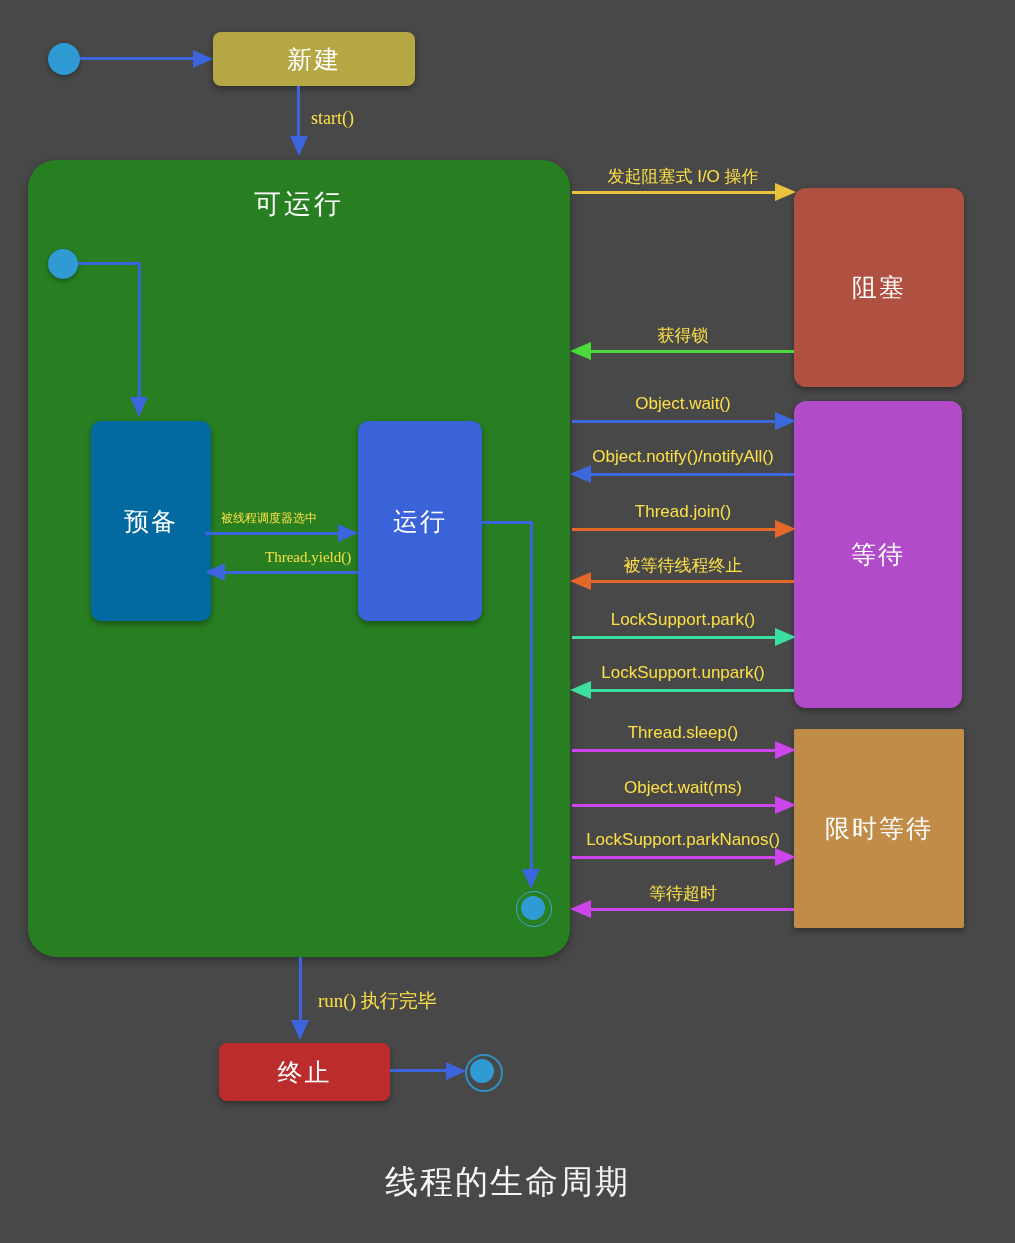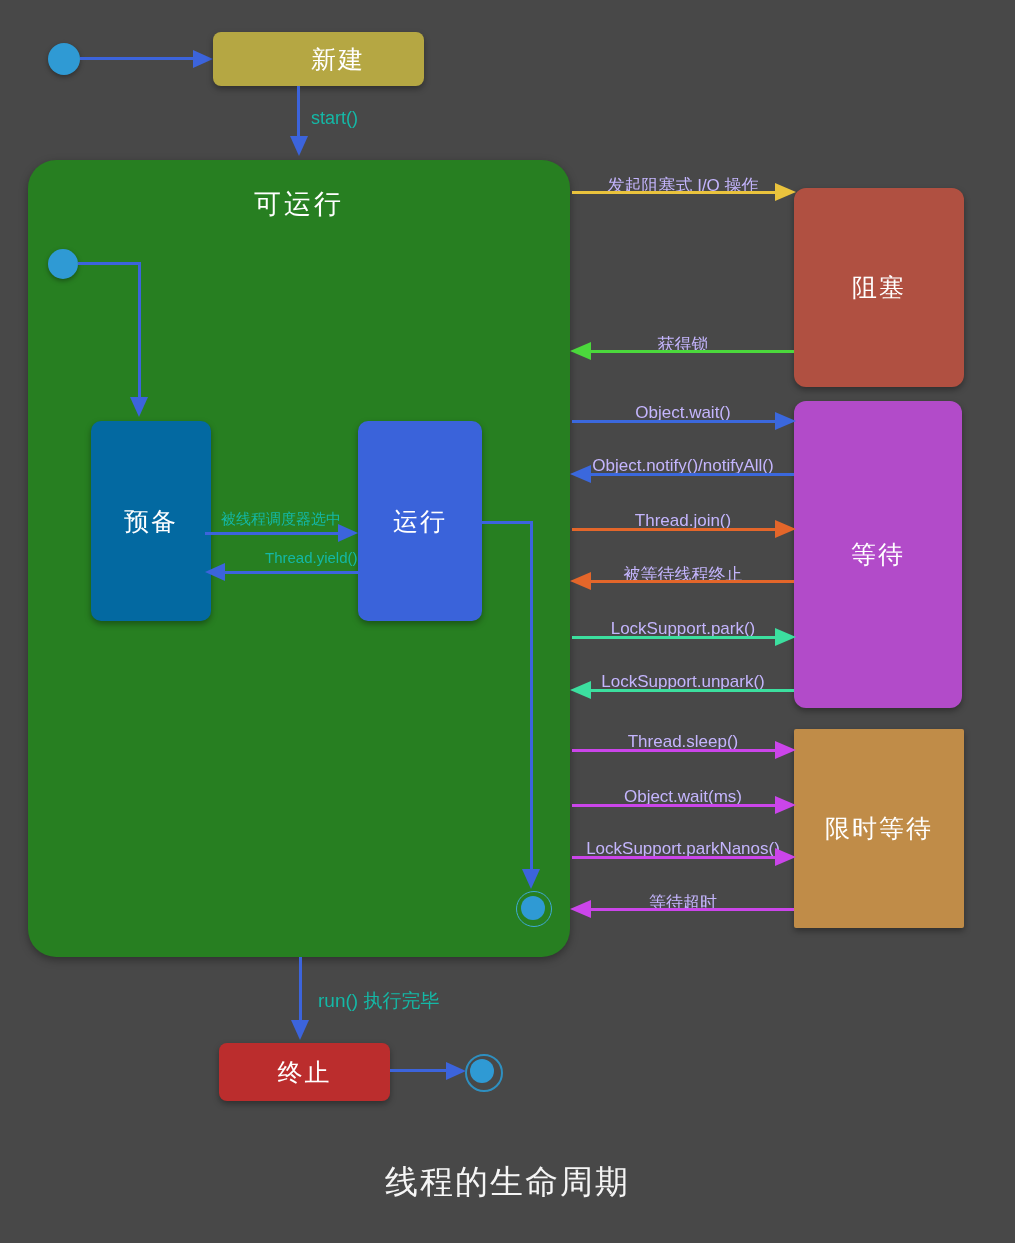--- a/index.html
+++ b/index.html
@@ -13,44 +13,44 @@
     color:#fff;font-size:25px;letter-spacing:2px;
     box-shadow:0 3px 6px rgba(0,0,0,.35);
   }
   .dot{position:absolute;border-radius:50%;background:#2f9ad4;box-shadow:0 2px 5px rgba(0,0,0,.35);}
   .ring{position:absolute;border-radius:50%;background:transparent;}
   .bline{position:absolute;background:#3c64dc;}
   .bhead{position:absolute;width:0;height:0;}
   .bhead.r{border-top:9px solid transparent;border-bottom:9px solid transparent;border-left:20px solid #3c64dc;}
   .bhead.l{border-top:9px solid transparent;border-bottom:9px solid transparent;border-right:20px solid #3c64dc;}
   .bhead.d{border-left:9px solid transparent;border-right:9px solid transparent;border-top:20px solid #3c64dc;}
-  .lbl{position:absolute;color:#14b8a6;white-space:nowrap;}
+  .lbl{position:absolute;color:#fde047;white-space:nowrap;font-family:Liberation Serif, serif;}
   .htrans{position:absolute;left:572px;width:222px;height:31px;}
-  .tlbl{position:absolute;top:9px;left:0;right:0;text-align:center;font-size:17px;color:#c4b5fd;white-space:nowrap;}
+  .tlbl{position:absolute;top:0;left:0;right:0;text-align:center;font-size:17px;color:#fde047;white-space:nowrap;}
   .tline{position:absolute;top:26px;height:3px;background:currentColor;}
   .dir-right .tline{left:0;right:16px;}
   .dir-left  .tline{left:16px;right:0;}
   .thead{position:absolute;top:18px;width:0;height:0;border-top:9px solid transparent;border-bottom:9px solid transparent;}
   .dir-right .thead{right:-2px;border-left:21px solid currentColor;}
   .dir-left  .thead{left:-2px;border-right:21px solid currentColor;}
   .c-yellow{color:#eac33d}.c-green{color:#4bd83c}.c-blue{color:#3b68dd}
   .c-orange{color:#e4662a}.c-teal{color:#3cdf9f}.c-magenta{color:#cb45ea}
   #runnable-title{position:absolute;top:26px;left:0;right:0;text-align:center;font-size:27px;color:#fff;letter-spacing:3px;}
   #diagram-title{position:absolute;top:1160px;left:0;right:0;text-align:center;font-size:33px;color:#f5f5f5;letter-spacing:2px;}
 </style>
 </head>
 <body>
 
 <div id="canvas">
 
   <div class="dot" style="left:48px;top:43px;width:32px;height:32px;"></div>
   <div class="bline" style="left:80px;top:57px;width:113px;height:3px;"></div>
   <div class="bhead r" style="left:193px;top:50px;"></div>
 
-  <div class="node" style="left:213px;top:32px;width:172px;height:54px;border-radius:8px;background:#b5a743;padding-left:39px;">
+  <div class="node" style="left:213px;top:32px;width:202px;height:54px;border-radius:8px;background:#b5a743;">
     <span>新建</span>
   </div>
 
   <div class="bline" style="left:297px;top:86px;width:3px;height:50px;"></div>
   <div class="bhead d" style="left:290px;top:136px;"></div>
   <div class="lbl" style="left:311px;top:108px;font-size:18px;">start()</div>
 
   <div style="position:absolute;left:28px;top:160px;width:542px;height:797px;border-radius:28px;background:#277f21;box-shadow:0 3px 8px rgba(0,0,0,.35);">
     <div id="runnable-title">可运行</div>
   </div>
@@ -61,21 +61,21 @@
   <div class="bhead d" style="left:130px;top:397px;"></div>
 
   <div class="node" style="left:91px;top:421px;width:120px;height:200px;border-radius:10px;background:#0369a1;align-items:center;">
     <span>预备</span>
   </div>
 
   <div class="node" style="left:358px;top:421px;width:124px;height:200px;border-radius:10px;background:#3a63da;">
     <span>运行</span>
   </div>
 
-  <div class="lbl" style="left:221px;top:510px;font-size:15px;">被线程调度器选中</div>
+  <div class="lbl" style="left:221px;top:510px;font-size:12px;">被线程调度器选中</div>
   <div class="bline" style="left:205px;top:532px;width:134px;height:3px;"></div>
   <div class="bhead r" style="left:338px;top:524px;"></div>
 
   <div class="lbl" style="left:241px;top:549px;font-size:15px;margin-left:24px;">Thread.yield()</div>
   <div class="bline" style="left:225px;top:571px;width:133px;height:3px;"></div>
   <div class="bhead l" style="left:205px;top:563px;"></div>
 
   <div class="bline" style="left:482px;top:521px;width:51px;height:3px;"></div>
   <div class="bline" style="left:530px;top:521px;width:3px;height:349px;"></div>
   <div class="bhead d" style="left:522px;top:869px;"></div>

